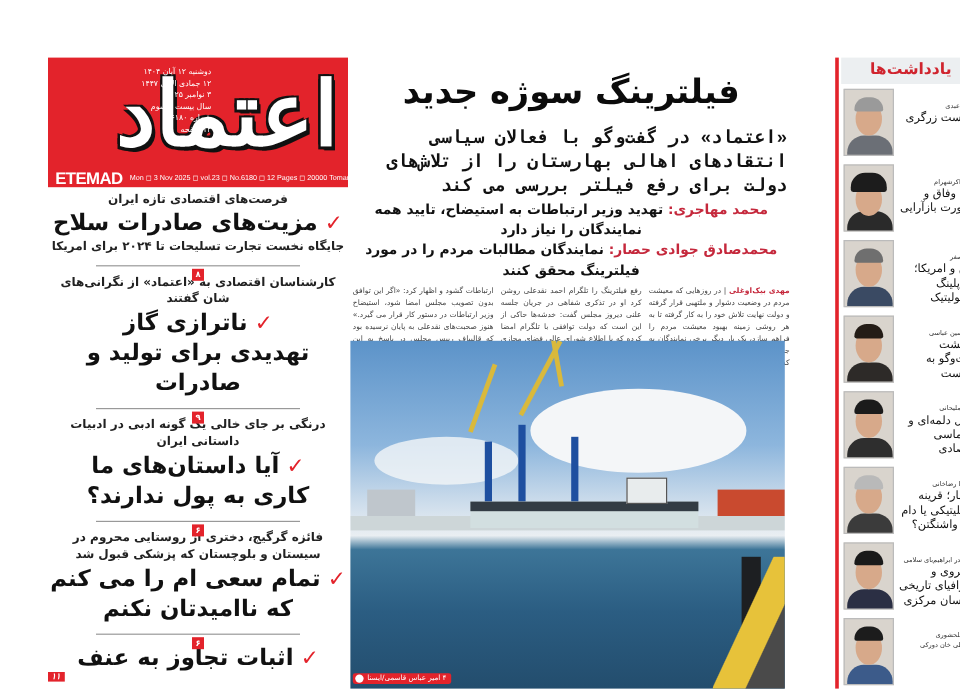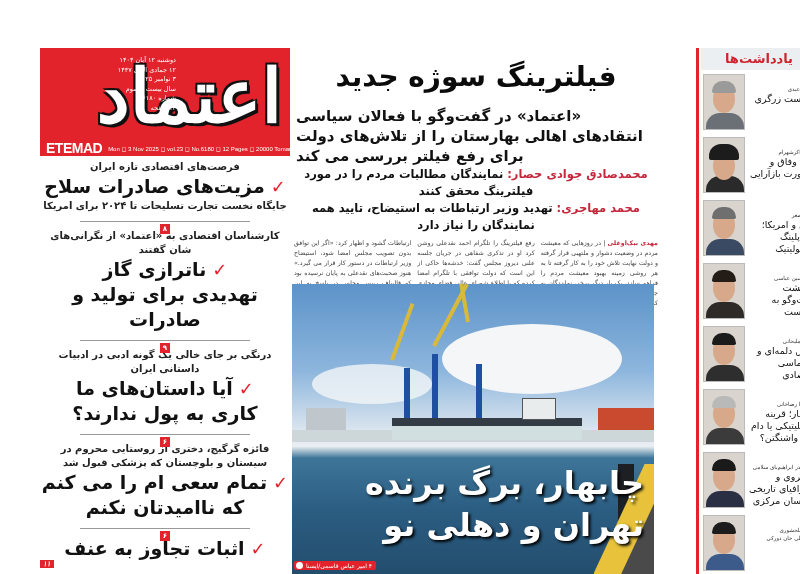--- a/index.html
+++ b/index.html
@@ -25,21 +25,21 @@
     .t-sub { font-size: 10px; font-weight: bold; color: #222; line-height: 14px; }
     .check { color: #e3232b; font-weight: normal; margin-left: 6px; font-size: 18px; }
     .divider { position: relative; height: 12px; margin: 2px 40px; }
     .divider::before { content: ""; position: absolute; left: 0; right: 0; top: 6px; height: 1px; background: #999; }
     .pg-badge { position: relative; display: inline-block; background: #e3232b; color: #fff; font-size: 7px; line-height: 10px; padding: 0 3px; font-weight: bold; top: 1px; }
     .last-badge { position: absolute; left: 0; bottom: 6px; background: #e3232b; color: #fff; font-size: 7px; padding: 0 3px; font-weight: bold; font-style: italic; }
 
     
     .center { position: absolute; left: 252px; top: 0; width: 368px; height: 526px; direction: rtl; }
     .main-head { text-align: center; font-size: 28px; font-weight: bold; line-height: 58px; letter-spacing: -1px; color: #0b0b0b; }
-    .main-sub { text-align: left; font-size: 15px; font-weight: bold; line-height: 20px; color: #111; padding: 0 4px; }
+    .main-sub { text-align: right; font-size: 15px; font-weight: bold; line-height: 20px; color: #111; padding: 0 4px; font-family: Liberation Mono, monospace; }
     .quote-line { font-size: 11.5px; font-weight: bold; line-height: 17px; text-align: center; color: #111; }
     .quote-name { color: #c5283c; }
     .body-cols { display: flex; gap: 6px; padding: 4px 2px 0; height: 76px; overflow: hidden; }
     .body-col { flex: 1; font-size: 6.3px; line-height: 10px; color: #444; text-align: justify; }
     .body-col .lead { color: #c5283c; font-weight: bold; }
     .body-col .more { color: #c5283c; font-weight: bold; }
     .photo { position: absolute; left: 0; top: 236px; width: 362px; height: 290px; overflow: hidden;
       background: linear-gradient(to bottom, #5c93c9 0%, #8db6dd 30%, #c7d9ea 45%, #dfe8f0 52%, #e9eef2 56%, #3d7598 60%, #2b5d82 78%, #234d6d 100%); }
     .cloud { position: absolute; background: #f4f6f8; border-radius: 50%; }
     .quay { position: absolute; left: 0; top: 146px; width: 100%; height: 12px; background: #cdd6d8; }
@@ -123,22 +123,22 @@
     <div class="teaser">
       <div class="t-head"><span class="check">✓</span><span>اثبات تجاوز به عنف</span></div>
 
     </div>
     <span class="last-badge">۱۱</span>
   </div>
 
   <div class="center">
     <div class="main-head">فیلترینگ سوژه جدید</div>
     <div class="main-sub">«اعتماد» در گفت‌وگو با فعالان سیاسی انتقادهای اهالی بهارستان را از تلاش‌های دولت برای رفع فیلتر بررسی می کند</div>
+    <div class="quote-line"><span class="quote-name">محمد مهاجری:</span><span> تهدید وزیر ارتباطات به استیضاح، تایید همه نمایندگان را نیاز دارد</span></div>
     <div class="quote-line"><span class="quote-name">محمدصادق جوادی حصار:</span><span> نمایندگان مطالبات مردم را در مورد فیلترینگ محقق کنند</span></div>
-    <div class="quote-line"><span class="quote-name">محمد مهاجری:</span><span> تهدید وزیر ارتباطات به استیضاح، تایید همه نمایندگان را نیاز دارد</span></div>
 
     <div class="body-cols">
       <div class="body-col"><span class="lead">مهدی بیک‌اوغلی</span> | <span>در روزهایی که معیشت مردم در وضعیت دشوار و ملتهبی قرار گرفته و دولت نهایت تلاش خود را به کار گرفته تا به هر روشی زمینه بهبود معیشت مردم را فراهم سازد، یک بار دیگر برخی نمایندگان به جای نگرانی در خصوص مشکلات واقعی کشور نگران بازشدن نگی از گرههای مهم معیشت مردم شده و فرباد هم فیلترینگ سر دادند. چراغ اعتراضات در خصوص</span></div>
       <div class="body-col">رفع فیلترینگ را تلگرام احمد نقدعلی روشن کرد او در تذکری شفاهی در جریان جلسه علنی دیروز مجلس گفت: خدشه‌ها حاکی از این است که دولت توافقی با تلگرام امضا کرده که با اطلاع شورای عالی فضای مجازی نرسیده بنده این اخطار را به وزیر ارتباطات می دهم که هرگونه قراردادی در این زمینه باید به تصویب مجلس برسد. ۴ او در ادامه زبان به تهدید دولت و شخص وزیر</div>
       <div class="body-col"><span>ارتباطات گشود و اظهار کرد: «اگر این توافق بدون تصویب مجلس امضا شود، استیضاح وزیر ارتباطات در دستور کار قرار می گیرد.» هنوز صحبت‌های نقدعلی به پایان نرسیده بود که قالیباف رییس مجلس در پاسخ به این اخطار بیان کرد: «بنده خواهش می کنم اطلاعات غلط نه در جلسات مجلس و نه در پشت تریبون به مجلس داده نشود.</span> <span class="more">صفحه ۲ را بخوانید</span></div>
     </div>
 
     <div class="photo">
       <div class="cloud" style="left:150px;top:40px;width:180px;height:70px;"></div>
       <div class="cloud" style="left:20px;top:80px;width:120px;height:40px;opacity:.8;"></div>
@@ -148,24 +148,20 @@
       <div class="crane-arm" style="left:100px;top:74px;width:60px;transform:rotate(-70deg);"></div>
       <div class="crane" style="left:140px;top:70px;height:64px;"></div>
       <div class="crane-arm" style="left:142px;top:60px;width:70px;transform:rotate(-62deg);"></div>
       <div class="crane" style="left:184px;top:80px;height:54px;"></div>
       <div class="crane-arm" style="left:176px;top:36px;width:50px;transform:rotate(-100deg);"></div>
       <div class="quay"></div>
       <div class="ship"></div>
       <div class="ship-bridge"></div>
       <div class="bollard"></div>
       <div class="dock-edge"></div>
-      <div class="photo-head">
-        <div>چابهار، برگ برنده</div>
-        <div>تهران و دهلی نو</div>
-      </div>
       <div class="photo-credit">۴ امیر عباس قاسمی/ایسنا</div>
     </div>
   </div>
 
   <div class="sidebar">
     <div class="sb-title">یادداشت‌ها</div>
 
     <div class="note">
       <div class="note-text">
         <div class="note-pg">۱</div>

